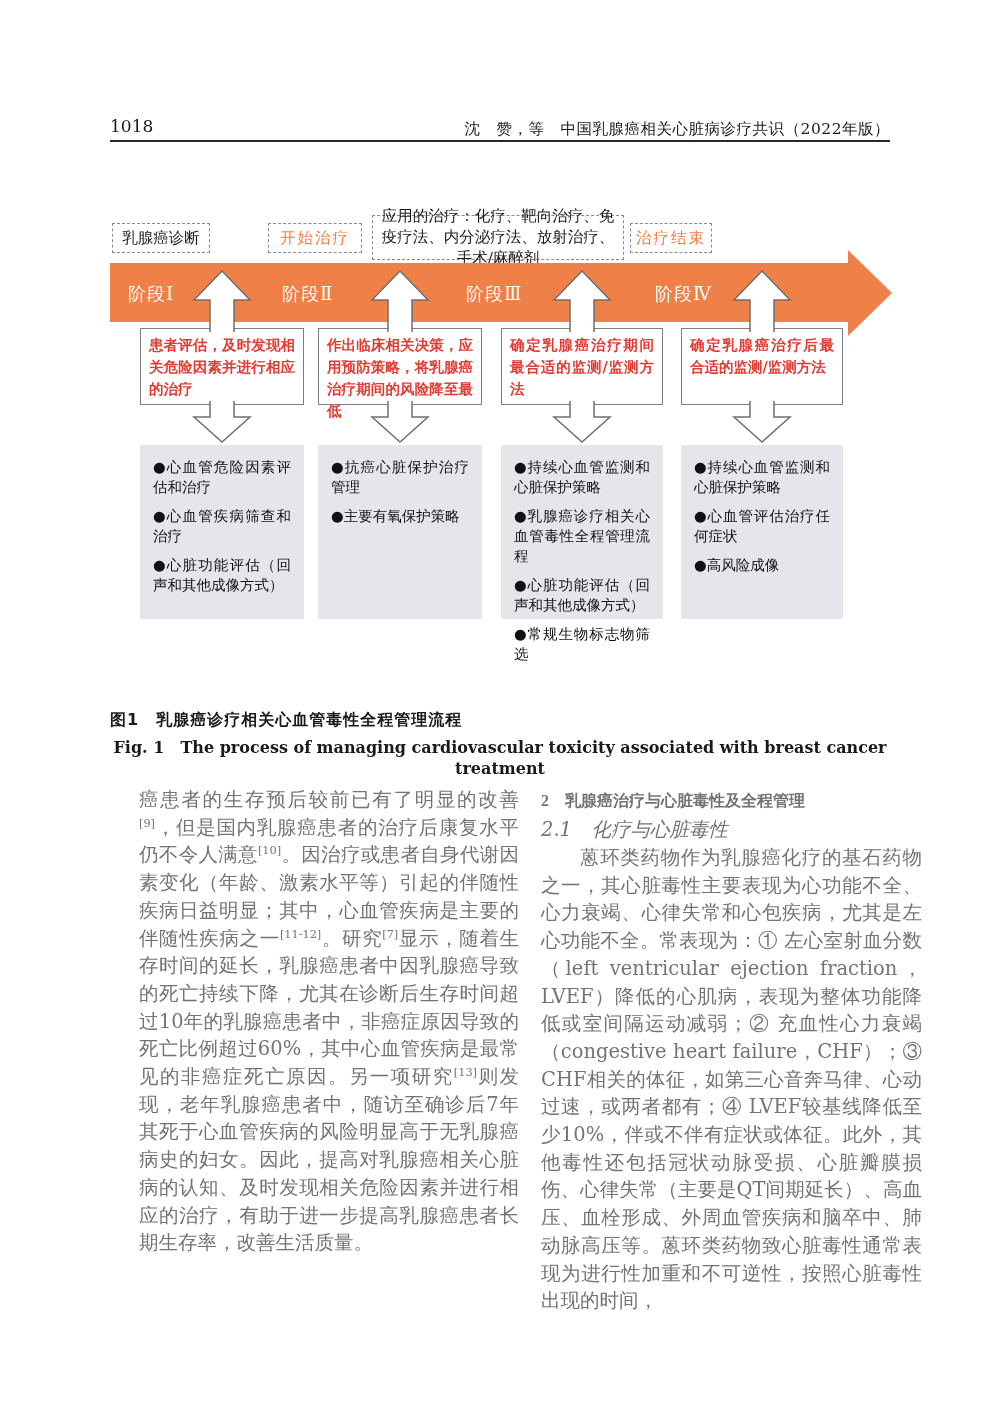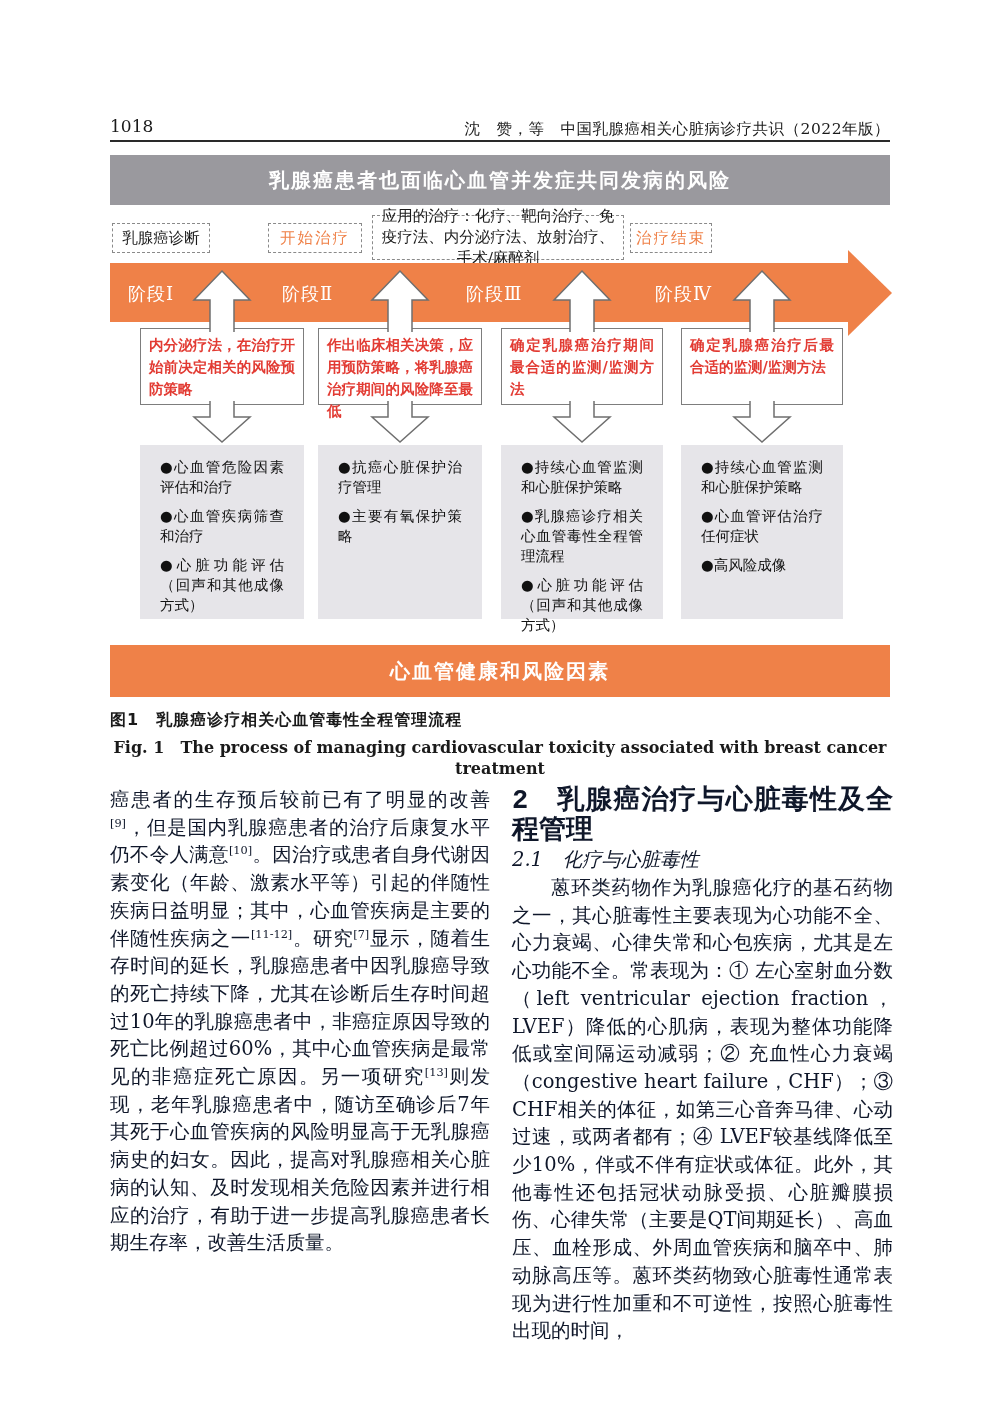--- a/index.html
+++ b/index.html
@@ -38,56 +38,55 @@
   .arrow-down{position:absolute;top:246px;width:64px;height:42px;z-index:2;overflow:visible;}
   .au-1,.ad-1{left:80px;} .au-2,.ad-2{left:258px;} .au-3,.ad-3{left:440px;} .au-4,.ad-4{left:620px;}
 
   .strategy{position:absolute;top:173px;height:77px;border:1.4px solid #7d7d7d;background:#fff;
             box-sizing:border-box;color:var(--red);font-weight:bold;font-size:14.5px;line-height:22px;
             padding:5px 8px;text-align:justify;z-index:1;}
   .sb-1{left:30px;width:164px;} .sb-2{left:208px;width:164px;}
   .sb-3{left:391px;width:162px;} .sb-4{left:571px;width:162px;}
 
   .detail{position:absolute;top:290px;height:174px;background:var(--box-gray);box-sizing:border-box;
-          padding:12px 20px;font-size:14.5px;line-height:20px;color:#111;}
+          padding:12px 13px;font-size:14.5px;line-height:20px;color:#111;}
   .gb-1{left:30px;width:164px;} .gb-2{left:208px;width:164px;}
   .gb-3{left:391px;width:162px;} .gb-4{left:571px;width:162px;}
   .bullet-item{margin-bottom:9px;text-align:justify;}
   .bullet-item:last-child{margin-bottom:0;}
 
   
   .caption-cn{position:absolute;left:110px;top:710px;width:780px;font-weight:bold;
               font-size:16px;font-family:"DejaVu Sans","Liberation Sans",sans-serif;letter-spacing:1px;}
   .caption-en{position:absolute;left:110px;top:738px;width:780px;text-align:center;font-weight:bold;
               font-size:16px;}
 
   
   .col{position:absolute;top:786px;font-size:19.5px;line-height:27.7px;text-align:justify;
-       text-justify:inter-ideograph;color:#0f172a;}
+       text-justify:inter-ideograph;color:#737373;margin-left:29px;}
   .col-left{left:110px;width:380px;}
   .col-right{left:512px;width:381px;}
   .col p{margin:0;}
   .col sup{font-size:0.58em;line-height:0;}
-  .sec-heading{margin:0 0 4px 0;font-size:27px;line-height:30px;font-weight:bold;
-               font-family:Liberation Mono, monospace;}
+  .sec-heading{margin:0 0 4px 0;font-size:16px;line-height:30px;font-weight:bold;
+               font-family:Liberation Serif, serif;}
   .subsec-heading{margin:0 0 2px 0;font-size:19.5px;line-height:28px;font-weight:normal;font-style:italic;}
   .indent{text-indent:2em;}
 </style>
 </head>
 <body>
 
 <div class="page">
 
   <span class="pg-num">1018</span>
   <span class="running-title">沈　赞，等　中国乳腺癌相关心脏病诊疗共识（2022年版）</span>
   <div class="head-rule"></div>
 
   <section class="figure">
 
-    <div class="banner banner-top">乳腺癌患者也面临心血管并发症共同发病的风险</div>
 
     <div class="dashed-box db-1">乳腺癌诊断</div>
     <div class="dashed-box db-2 accent">开始治疗</div>
     <div class="dashed-box db-3">应用的治疗：化疗、靶向治疗、免疫疗法、内分泌疗法、放射治疗、手术/麻醉剂</div>
     <div class="dashed-box db-4 accent">治疗结束</div>
 
     <div class="band"></div>
     <svg class="band-head" viewBox="0 0 44 86">
       <polygon points="0,0 44,43 0,86" fill="#EF8148"></polygon>
     </svg>
@@ -103,21 +102,21 @@
     <svg class="arrow-up au-2" viewBox="0 0 64 62">
         <path d="M20,62 L20,30 L4,30 L32,1 L60,30 L44,30 L44,62" fill="#fff" stroke="#6f6f6f" stroke-width="1.5"></path>
       </svg>
     <svg class="arrow-up au-3" viewBox="0 0 64 62">
         <path d="M20,62 L20,30 L4,30 L32,1 L60,30 L44,30 L44,62" fill="#fff" stroke="#6f6f6f" stroke-width="1.5"></path>
       </svg>
     <svg class="arrow-up au-4" viewBox="0 0 64 62">
         <path d="M20,62 L20,30 L4,30 L32,1 L60,30 L44,30 L44,62" fill="#fff" stroke="#6f6f6f" stroke-width="1.5"></path>
       </svg>
 
-    <div class="strategy sb-1">内分泌疗法，在治疗开始前决定相关的风险预防策略</div>
+    <div class="strategy sb-1">患者评估，及时发现相关危险因素并进行相应的治疗</div>
     <div class="strategy sb-2">作出临床相关决策，应用预防策略，将乳腺癌治疗期间的风险降至最低</div>
     <div class="strategy sb-3">确定乳腺癌治疗期间最合适的监测/监测方法</div>
     <div class="strategy sb-4">确定乳腺癌治疗后最合适的监测/监测方法</div>
 
     <svg class="arrow-down ad-1" viewBox="0 0 64 42">
         <path d="M20,0 L20,16 L4,16 L32,41 L60,16 L44,16 L44,0" fill="#fff" stroke="#6f6f6f" stroke-width="1.5"></path>
       </svg>
     <svg class="arrow-down ad-2" viewBox="0 0 64 42">
         <path d="M20,0 L20,16 L4,16 L32,41 L60,16 L44,16 L44,0" fill="#fff" stroke="#6f6f6f" stroke-width="1.5"></path>
       </svg>
@@ -142,21 +141,20 @@
         <div class="bullet-item">●乳腺癌诊疗相关心血管毒性全程管理流程</div>
         <div class="bullet-item">●心脏功能评估（回声和其他成像方式）</div>
         <div class="bullet-item">●常规生物标志物筛选</div>
       </div>
     <div class="detail gb-4">
         <div class="bullet-item">●持续心血管监测和心脏保护策略</div>
         <div class="bullet-item">●心血管评估治疗任何症状</div>
         <div class="bullet-item">●高风险成像</div>
       </div>
 
-    <div class="banner banner-bottom">心血管健康和风险因素</div>
   </section>
 
   <div class="caption-cn">图1　乳腺癌诊疗相关心血管毒性全程管理流程</div>
   <div class="caption-en">Fig. 1　The process of managing cardiovascular toxicity associated with breast cancer treatment</div>
 
   <div class="col col-left">
     <p><span>癌患者的生存预后较前已有了明显的改善</span><sup>[9]</sup><span>，但是国内乳腺癌患者的治疗后康复水平仍不令人满意</span><sup>[10]</sup><span>。因治疗或患者自身代谢因素变化（年龄、激素水平等）引起的伴随性疾病日益明显；其中，心血管疾病是主要的伴随性疾病之一</span><sup>[11-12]</sup><span>。研究</span><sup>[7]</sup><span>显示，随着生存时间的延长，乳腺癌患者中因乳腺癌导致的死亡持续下降，尤其在诊断后生存时间超过10年的乳腺癌患者中，非癌症原因导致的死亡比例超过60%，其中心血管疾病是最常见的非癌症死亡原因。另一项研究</span><sup>[13]</sup><span>则发现，老年乳腺癌患者中，随访至确诊后7年其死于心血管疾病的风险明显高于无乳腺癌病史的妇女。因此，提高对乳腺癌相关心脏病的认知、及时发现相关危险因素并进行相应的治疗，有助于进一步提高乳腺癌患者长期生存率，改善生活质量。</span></p>
   </div>
 
   <div class="col col-right">

